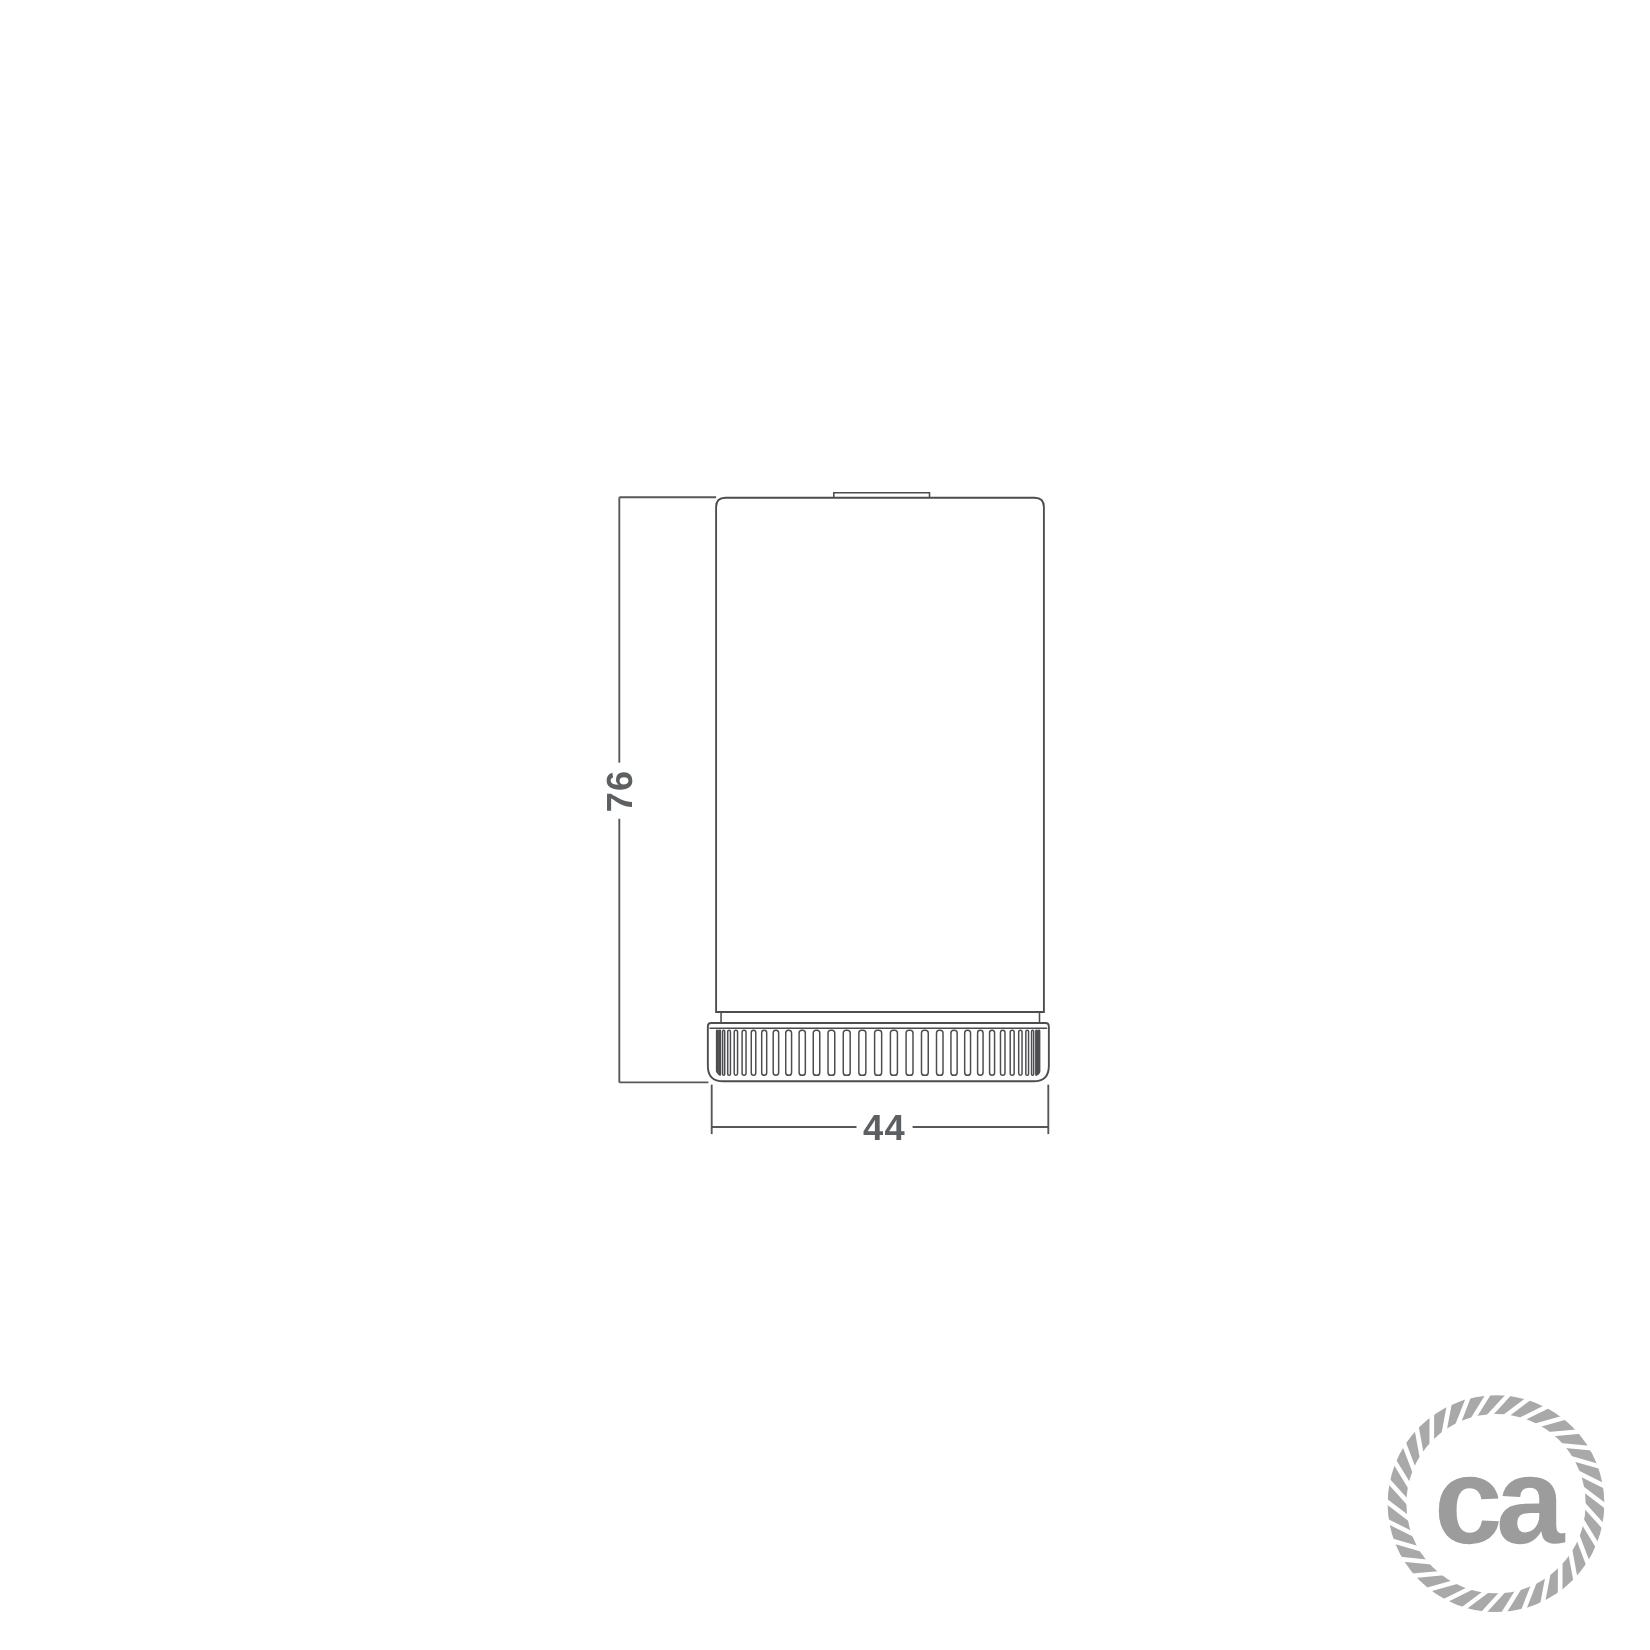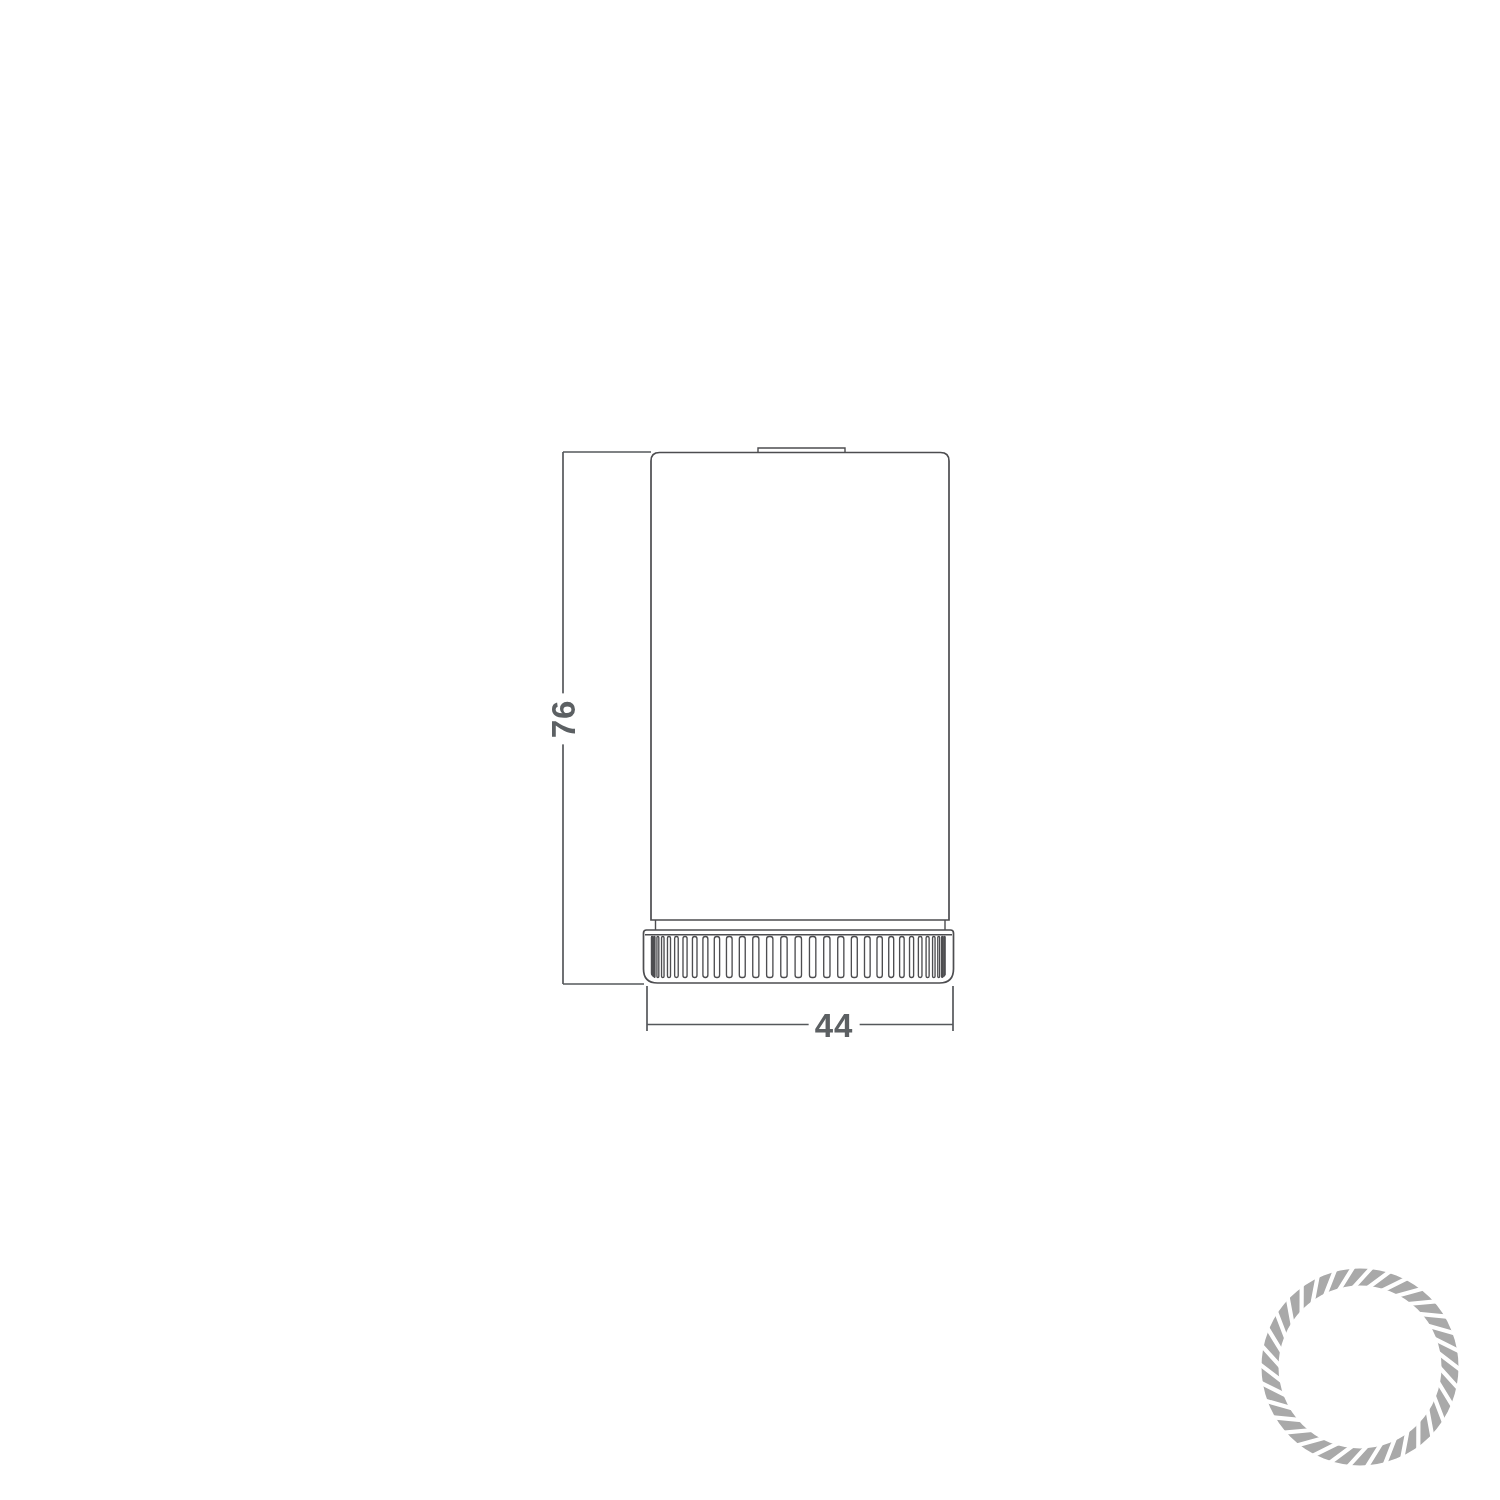--- a/index.html
+++ b/index.html
@@ -31,21 +31,21 @@
     line-height:1;
     background:#ffffff;
     padding:1px 6px;
     white-space:nowrap;
   }
   .dim-label.vertical{
     left:563px;top:719px;
     transform:translate(-50%,-50%) rotate(-90deg);
   }
   .dim-label.horizontal{
-    left:834px;top:1025px;
+    left:804px;top:1025px;
     transform:translate(-50%,-50%);
   }
 
   
   .logo-text{
     position:absolute;
     left:1360px;top:1368px;
     transform:translate(-50%,-53%);
     color:var(--logo-text,#9c9c9c);
     font-size:112px;
@@ -160,13 +160,14 @@
           <line x1="1427.2" y1="1325.4" x2="1457.1" y2="1334.0" class="rope-gap"></line>
           <line x1="1433.7" y1="1338.5" x2="1461.5" y2="1352.4" class="rope-gap"></line>
           <line x1="1437.7" y1="1352.5" x2="1462.4" y2="1371.3" class="rope-gap"></line>
         </g>
     </g>
   </svg>
 
   <div class="dim-label vertical">76</div>
   <div class="dim-label horizontal">44</div>
 
+  <div class="logo-text">ca</div>
 </div>
 
 </body></html>

